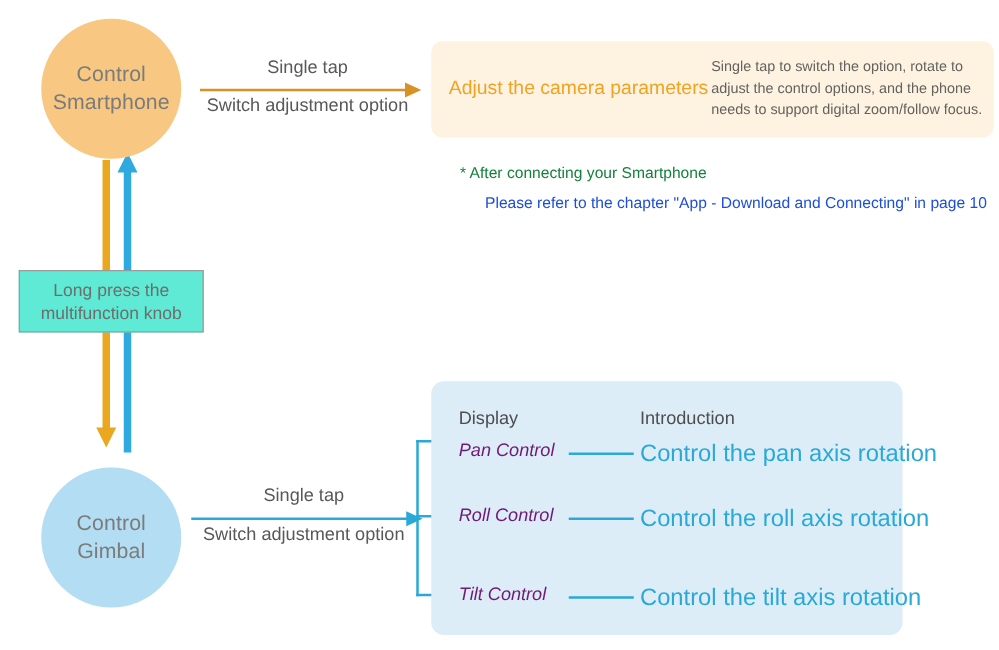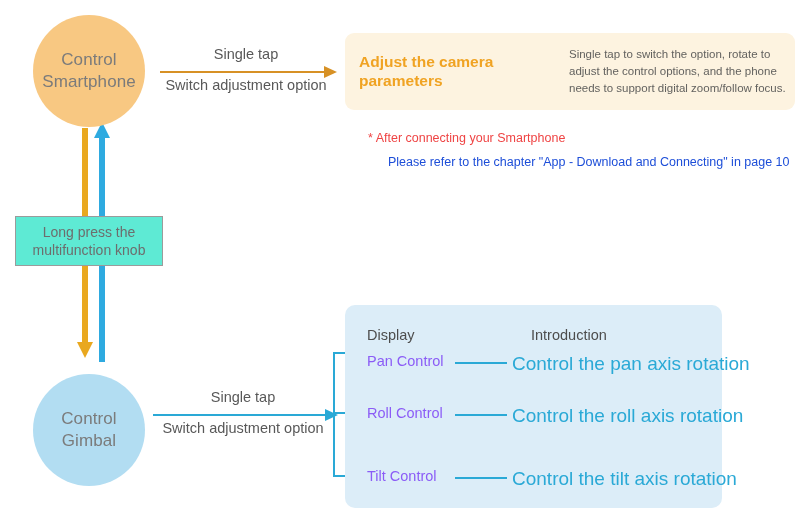--- a/index.html
+++ b/index.html
@@ -121,38 +121,38 @@
     left: 345px; top: 33px;
     width: 450px; height: 77px;
     background: #fdf3e0;
     border-radius: 9px;
     box-sizing: border-box;
     display: flex;
     align-items: center;
   }
   #camera-card .card-title {
     font-size: 15.5px;
-    font-weight: bold;
+    font-weight: normal;
     color: #f0a323;
     padding-left: 14px;
     width: 210px;
     line-height: 1.2;
   }
   #camera-card .card-desc {
     font-size: 11.5px;
     color: #63625f;
     line-height: 1.45;
     width: 222px;
   }
 
   
   #note-star {
     left: 368px; top: 131px;
     font-size: 12.5px;
-    color: #ef4444;
+    color: #15803d;
     white-space: nowrap;
   }
   #note-ref {
     left: 388px; top: 155px;
     font-size: 12.5px;
     color: #1d4ed8;
     white-space: nowrap;
   }
 
   
@@ -162,26 +162,26 @@
     background: #dcedf8;
     border-radius: 10px;
   }
   .panel-head {
     position: absolute;
     font-size: 14.5px;
     color: #4d4d4d;
     white-space: nowrap;
   }
   #head-display { left: 22px; top: 22px; }
-  #head-intro   { left: 167px; top: 22px; margin-left: 19px; }
+  #head-intro   { left: 167px; top: 22px; }
 
   .panel-row { position: absolute; left: 0; width: 377px; height: 18px; }
   .row-display {
     position: absolute; left: 22px; top: 0;
-    font-size: 14.5px; color: #8b5cf6; white-space: nowrap;
+    font-size: 14.5px; color: #701a75; white-space: nowrap; font-style: italic;
   }
   .row-connector {
     position: absolute; left: 110px; top: 9px;
     width: 52px; height: 2px; background: #2aa9d6;
   }
   .row-intro {
     position: absolute; left: 167px; top: 0;
     font-size: 19px; color: #2aa9d6; white-space: nowrap;
   }
 

